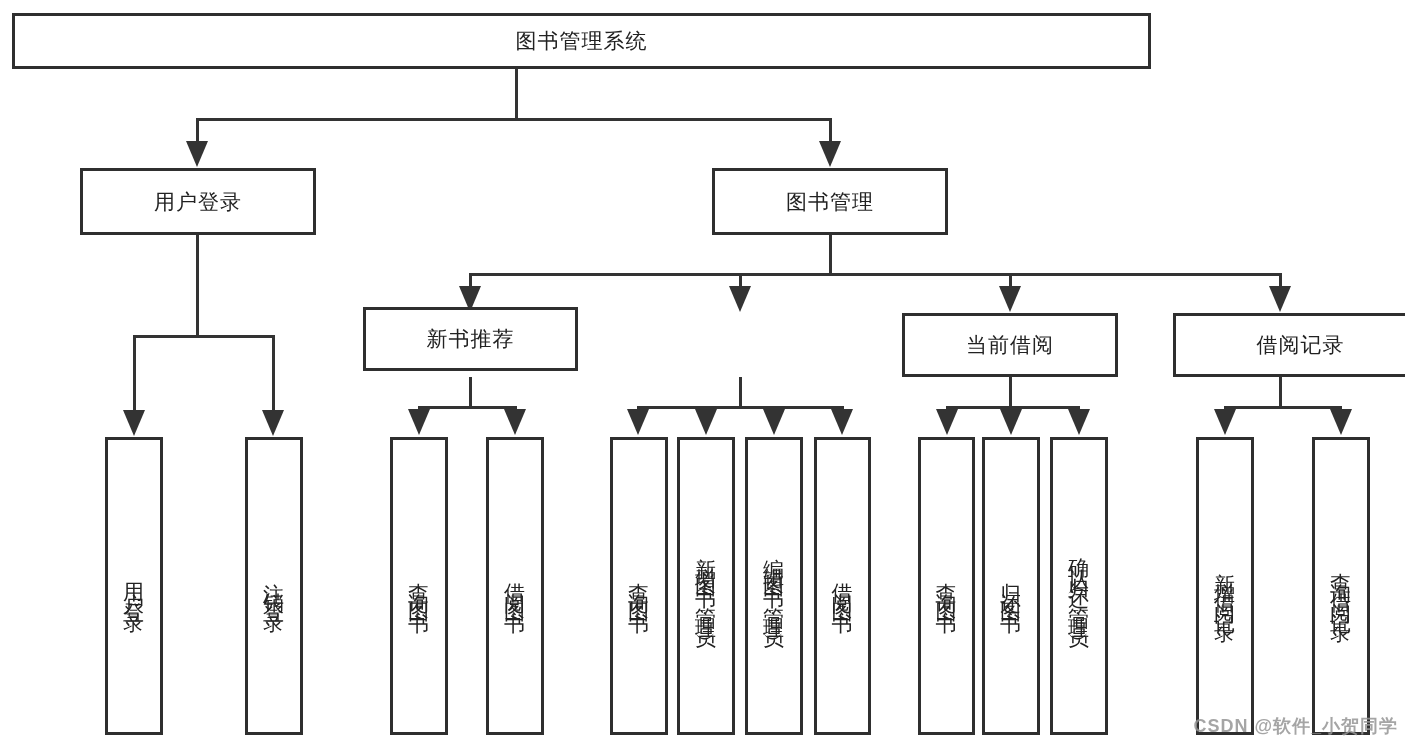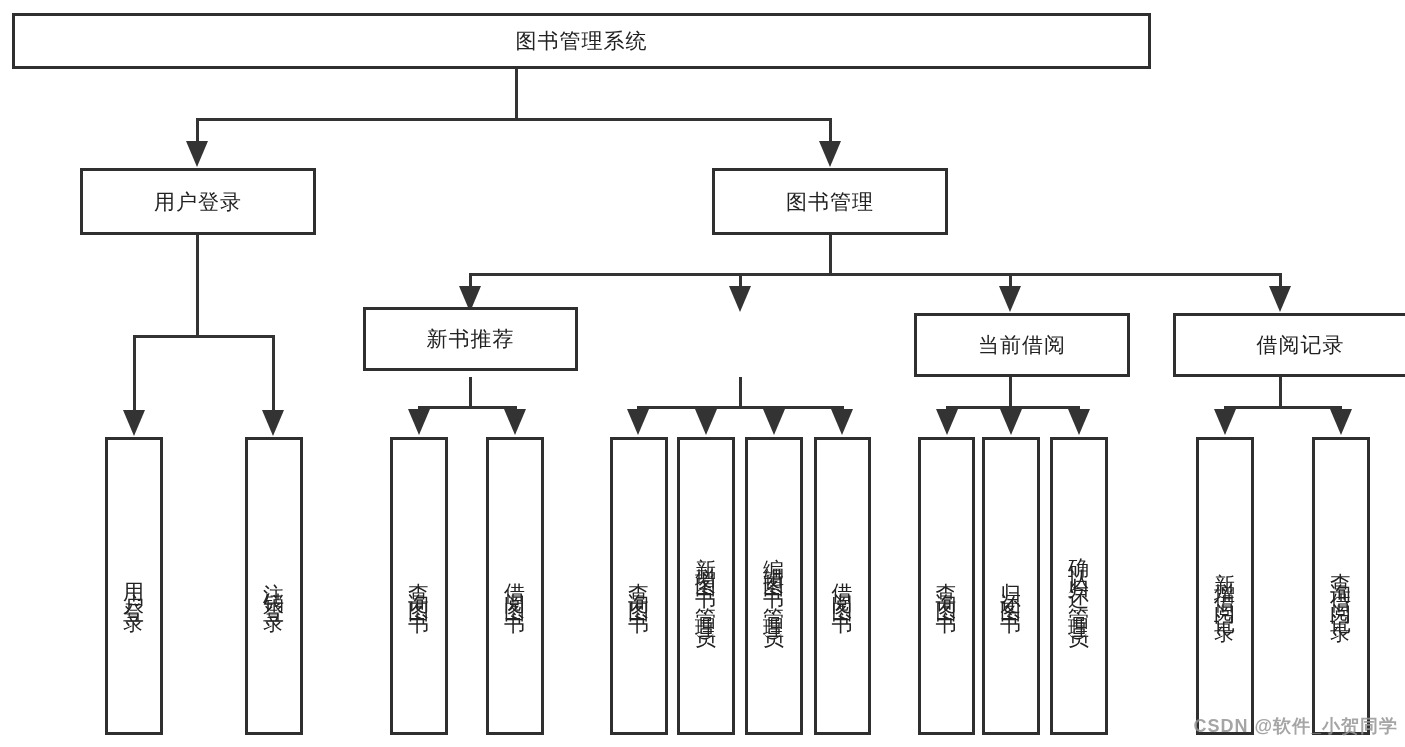--- a/index.html
+++ b/index.html
@@ -100,21 +100,21 @@
   <div class="vline" style="left:739px; top:273px; height:15px;"></div>
   <div class="arrow" style="left:729px; top:286px;"></div>
   <div class="vline" style="left:1009px; top:273px; height:15px;"></div>
   <div class="arrow" style="left:999px; top:286px;"></div>
   <div class="vline" style="left:1279px; top:273px; height:15px;"></div>
   <div class="arrow" style="left:1269px; top:286px;"></div>
 
   <div class="box" style="left:363px; top:307px; width:215px; height:64px;">
     <span>新书推荐</span>
   </div>
-  <div class="box" style="left:902px; top:313px; width:216px; height:64px;margin-left:12px;">
+  <div class="box" style="left:902px; top:313px; width:216px; height:64px;">
     <span>当前借阅</span>
   </div>
   <div class="box" style="left:1173px; top:313px; width:255px; height:64px;align-items:center;">
     <span>借阅记录</span>
   </div>
 
   <div class="vline" style="left:469px; top:377px; height:29px;"></div>
   <div class="hline" style="left:418px; top:406px; width:99px;"></div>
   <div class="arrow" style="left:408px; top:409px;"></div>
   <div class="arrow" style="left:504px; top:409px;"></div>

